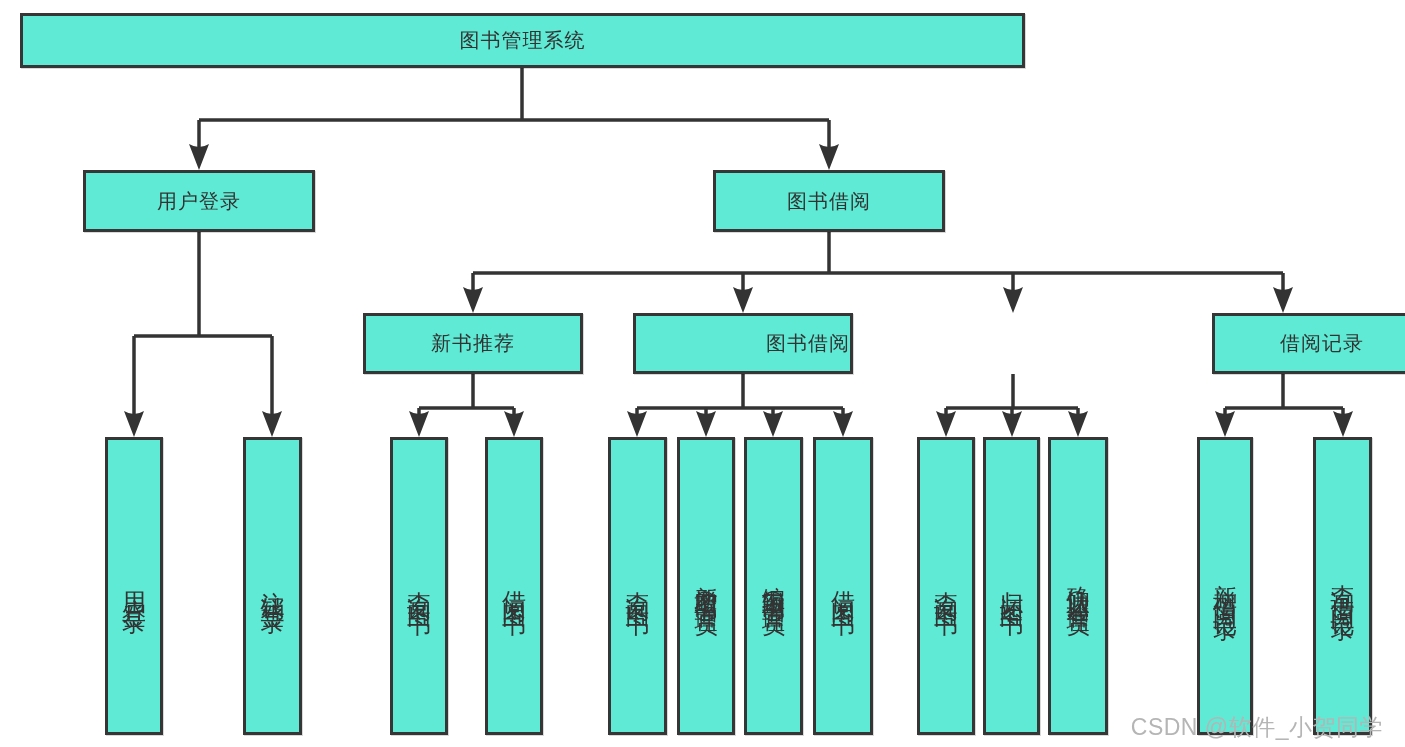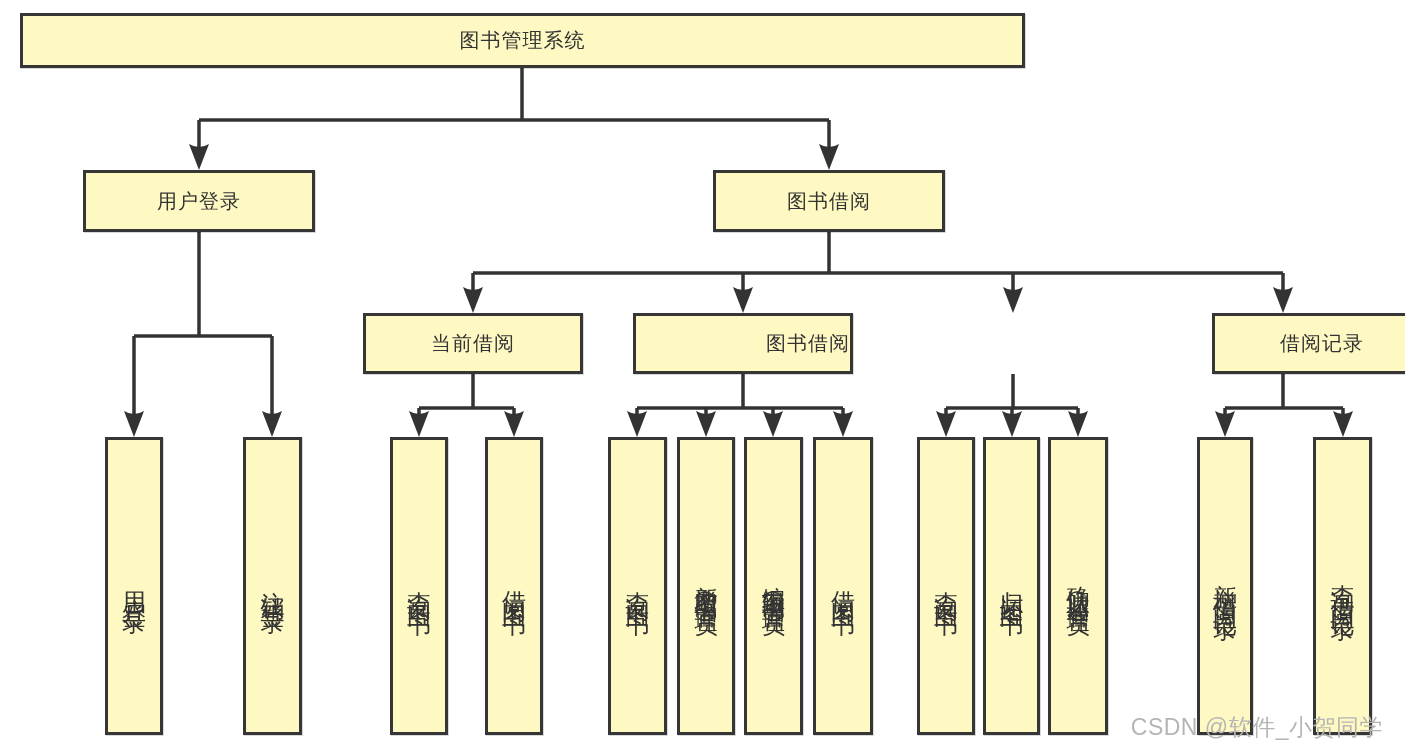--- a/index.html
+++ b/index.html
@@ -18,21 +18,21 @@
   #connectors {
     position: absolute;
     left: 0;
     top: 0;
     z-index: 1;
   }
   .box {
     position: absolute;
     box-sizing: border-box;
     border: 3px solid #363636;
-    background: #fef9c3;
+    background: #5eead4;
     display: flex;
     align-items: center;
     justify-content: center;
     z-index: 2;
     box-shadow: 1px 1px 0 rgba(0,0,0,0.15);
   }
   .box .label-h {
     color: #333333;
     font-size: 20px;
     letter-spacing: 1px;
@@ -126,21 +126,21 @@
   </div>
 
   <div class="box" style="left:83px; top:170px; width:232px; height:62px;">
     <span class="label-h">用户登录</span>
   </div>
   <div class="box" style="left:713px; top:170px; width:232px; height:62px;">
     <span class="label-h">图书借阅</span>
   </div>
 
   <div class="box" style="left:363px; top:313px; width:220px; height:61px;">
-    <span class="label-h">当前借阅</span>
+    <span class="label-h">新书推荐</span>
   </div>
   <div class="box" style="left:633px; top:313px; width:220px; height:61px;justify-content:flex-end;">
     <span class="label-h">图书借阅</span>
   </div>
   <div class="box" style="left:1212px; top:313px; width:220px; height:61px;">
     <span class="label-h">借阅记录</span>
   </div>
 
   <div class="box" style="left:105px; top:437px; width:58px; height:298px;">
     <span class="label-v">用户登录</span>

